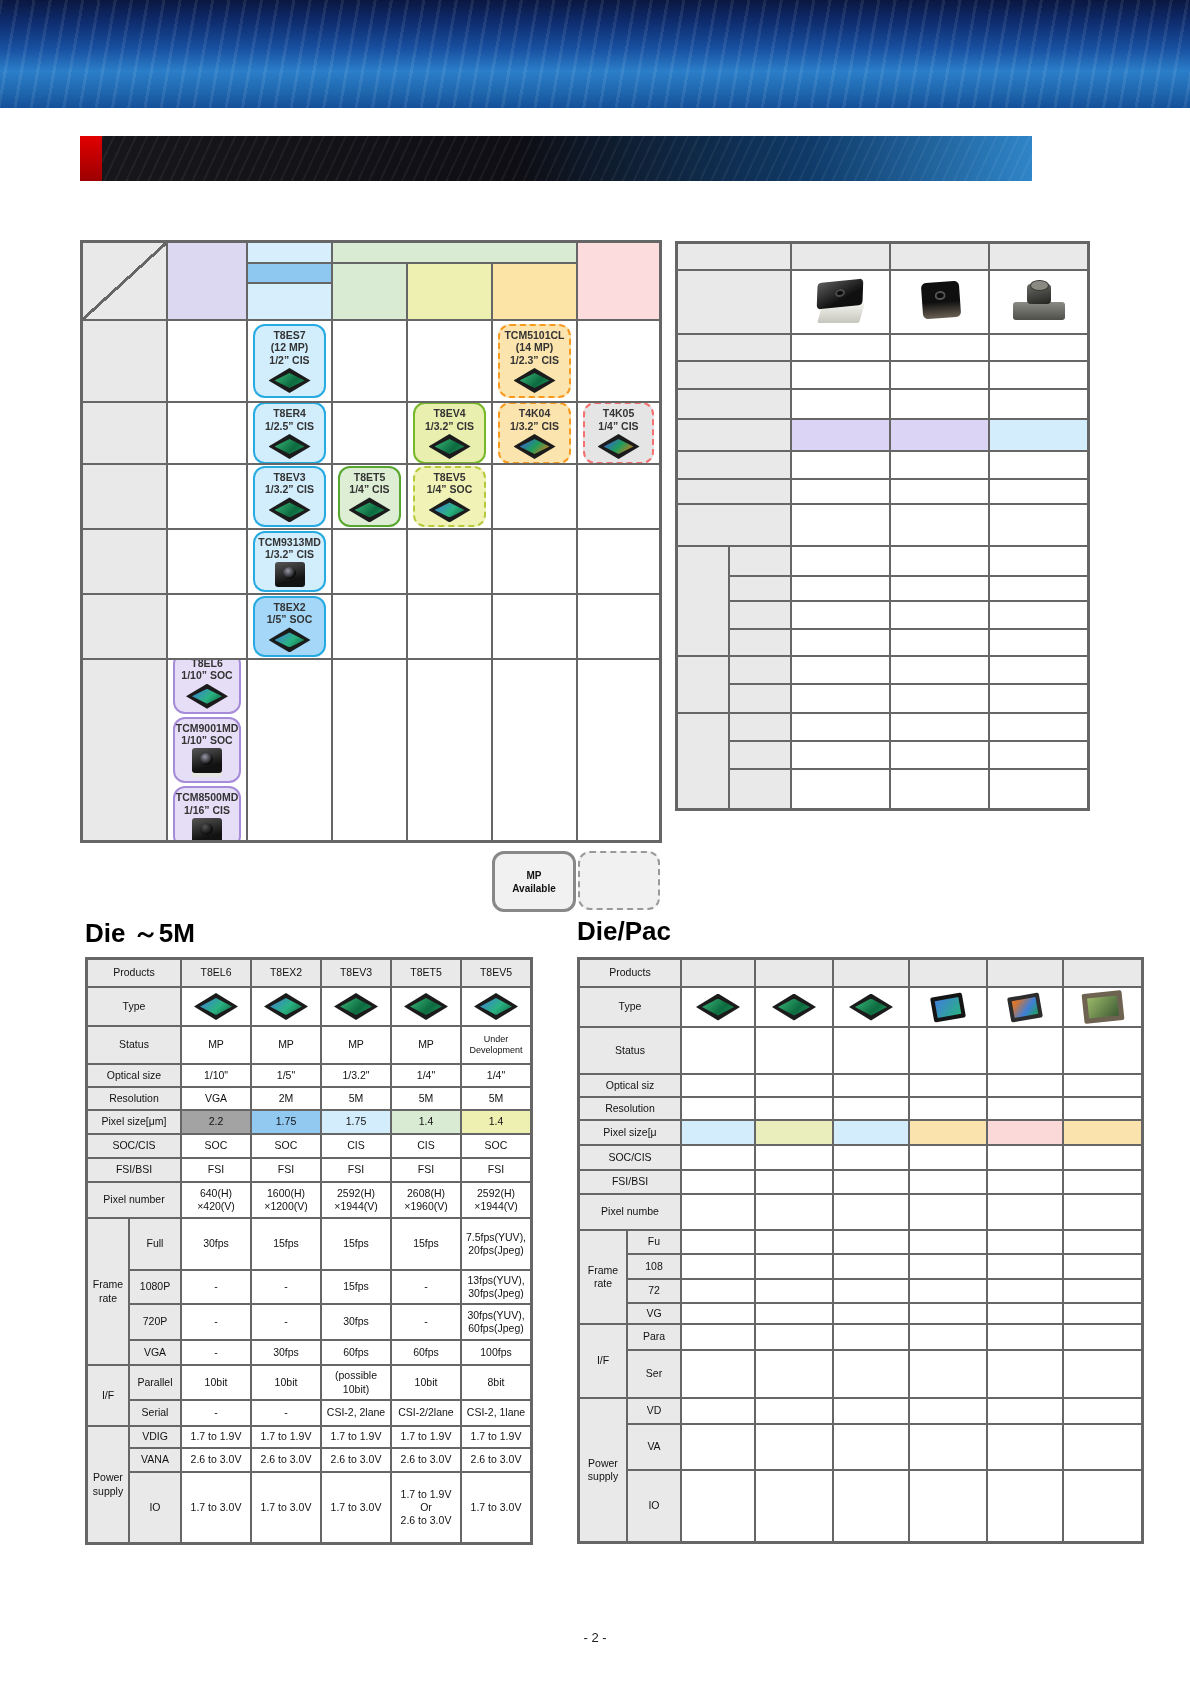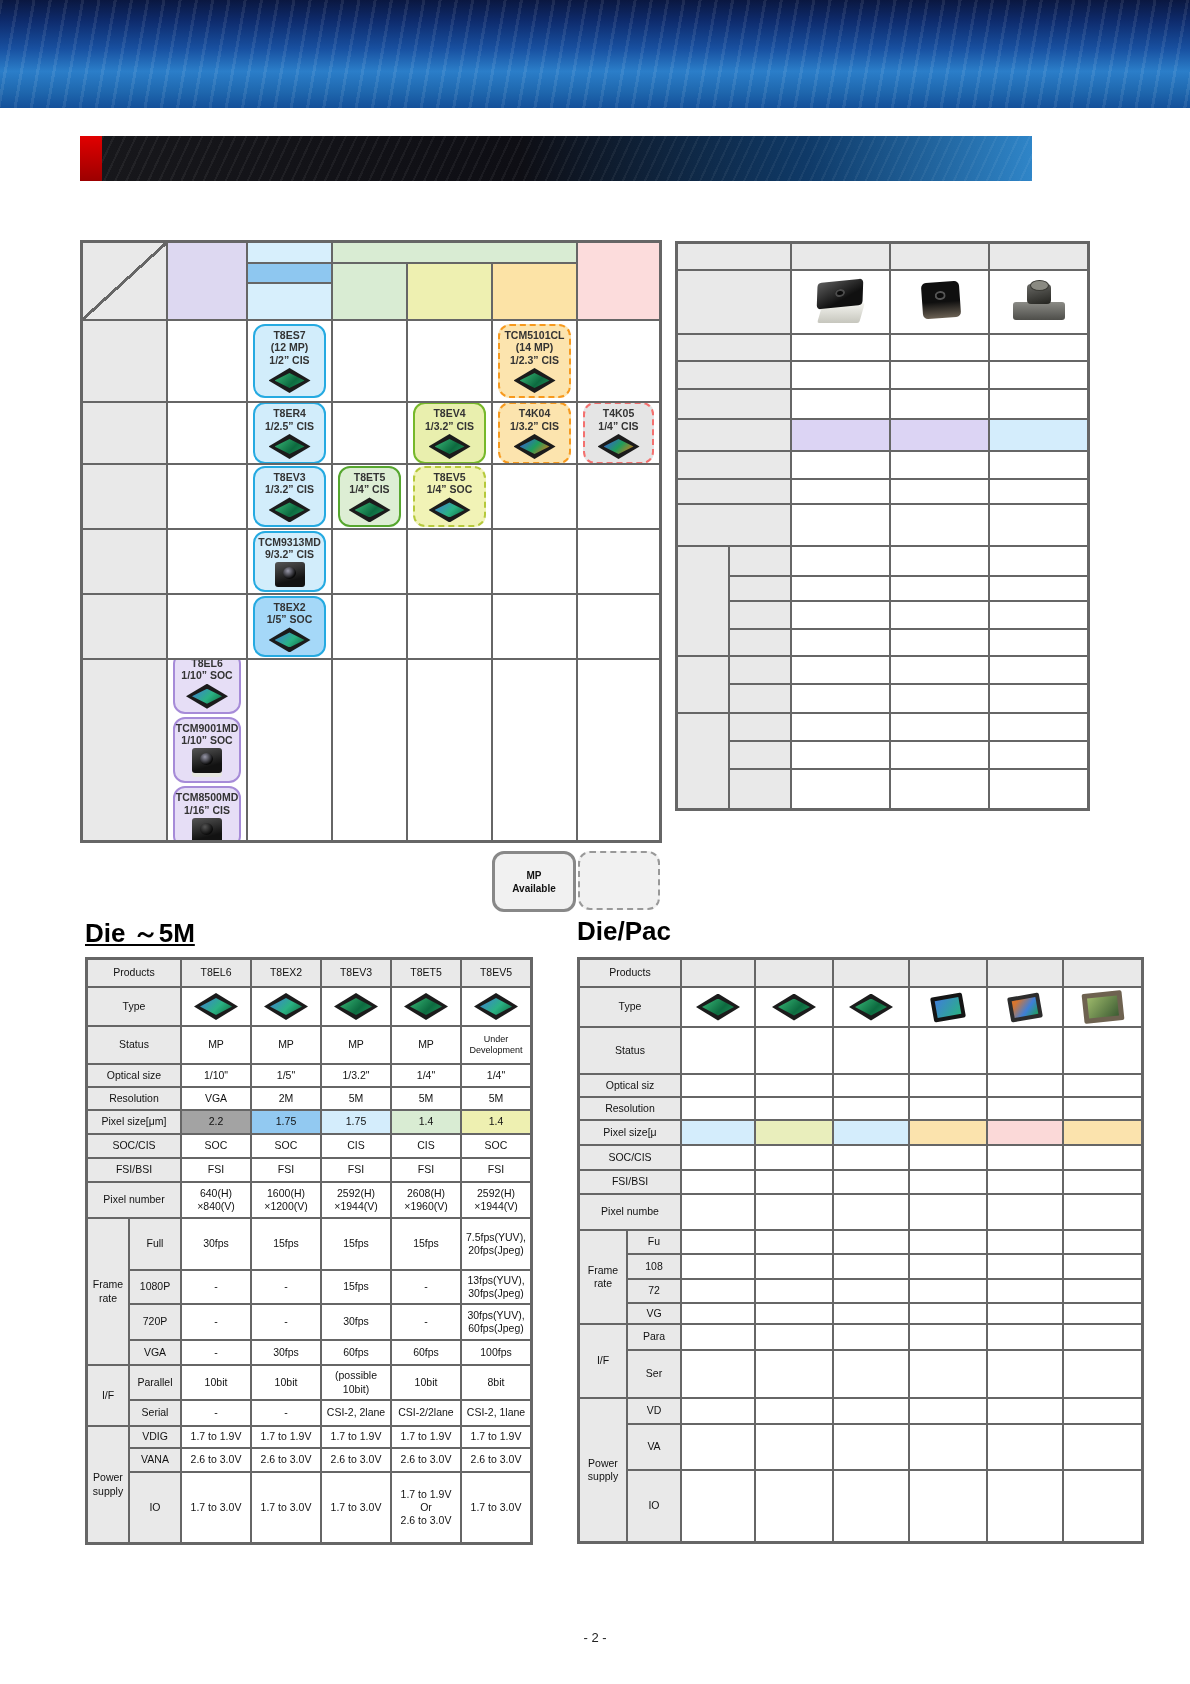--- a/index.html
+++ b/index.html
@@ -110,21 +110,21 @@
       grid-template-rows:26px 38px 45px 21px 21px 23px 23px 22px 34px 22px 23px 22px 19px 24px 46px 24px 44px 70px;}
 
   
   .legend{position:absolute;top:851px;width:78px;height:55px;border-radius:12px;background:#f1f1f1;
       display:flex;align-items:center;justify-content:center;text-align:center;
       font-weight:bold;font-size:10px;line-height:1.3;white-space:pre-line;}
   .lg-solid{left:492px;border:3px solid #888;}
   .lg-dash{left:578px;border:2px dashed #999;}
 
   .sec-title{position:absolute;top:916px;font-size:26px;font-weight:bold;color:#000;}
-  .st1{left:85px;text-decoration:underline;} .st2{left:577px;}
+  .st1{left:85px;} .st2{left:577px;}
   .footer{position:absolute;left:0;right:0;top:1630px;text-align:center;font-size:13px;color:#222;}
 </style>
 </head>
 <body>
 
 <div class="banner"></div>
 <div class="titlebar-red"></div>
 <div class="titlebar"></div>
 
 <div class="t rm">
@@ -217,21 +217,21 @@
     </div>
   </div>
   <div class="c"></div>
     <div class="c"></div>
 
   <div class="c g"></div>
   <div class="c"></div>
   <div class="c">
     <div class="bdg b-blue">
       <span class="bt">TCM9313MD
-9/3.2” CIS</span>
+1/3.2” CIS</span>
       <span class="pic mod"></span>
     </div>
   </div>
   <div class="c"></div>
     <div class="c"></div>
     <div class="c"></div>
     <div class="c"></div>
 
   <div class="c g"></div>
   <div class="c"></div>
@@ -426,21 +426,21 @@
 
   <div class="c g cs2">FSI/BSI</div>
   <div class="c">FSI</div>
   <div class="c">FSI</div>
   <div class="c">FSI</div>
   <div class="c">FSI</div>
   <div class="c">FSI</div>
 
   <div class="c g cs2">Pixel number</div>
   <div class="c">640(H)
-×840(V)</div>
+×420(V)</div>
   <div class="c">1600(H)
 ×1200(V)</div>
   <div class="c">2592(H)
 ×1944(V)</div>
   <div class="c">2608(H)
 ×1960(V)</div>
   <div class="c">2592(H)
 ×1944(V)</div>
 
   <div class="c g rs4">Frame rate</div>

